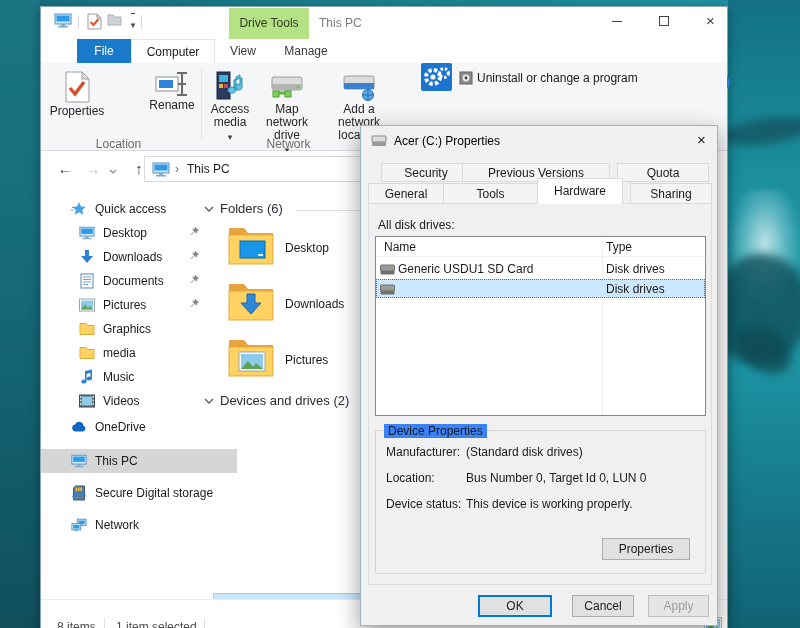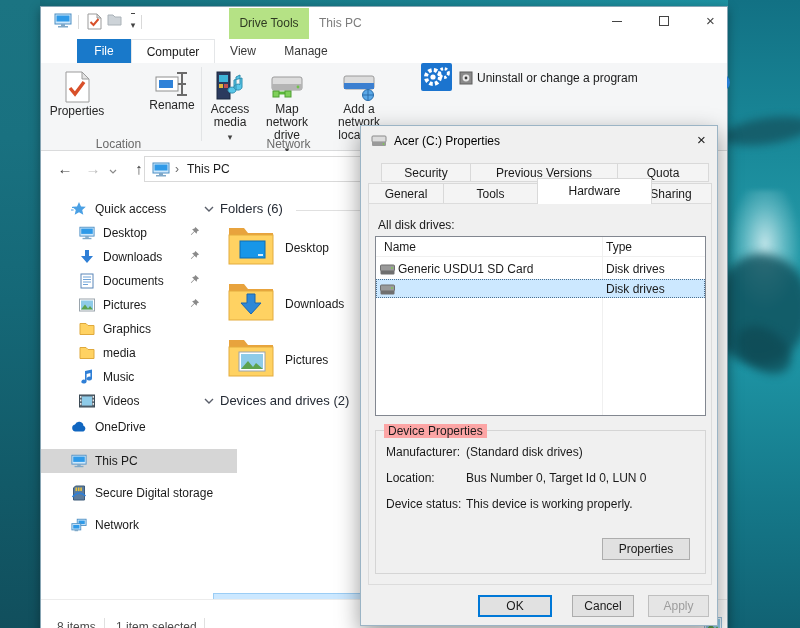--- a/index.html
+++ b/index.html
@@ -105,21 +105,21 @@
   .dlg-panel { left:7px; top:77px; width:344px; height:382px; border:1px solid #dcdcdc; background:#f0f0f0; }
   .listbox { left:14px; top:110px; width:331px; height:180px; background:#fff; border:1px solid #828790; }
   .list-head { height:20px; border-bottom:1px solid #f0f0f0; color:#1a1a1a; }
   .list-colline { top:0; left:226px; width:1px; height:178px; background:#f0f0f0; }
   .lrow { left:0; width:329px; height:19px; }
   .lrow.sel { background:#cce8ff; outline:1px dotted #4a6f8f; outline-offset:-1px; }
   .lcell-name { left:22px; top:3px; white-space:nowrap; }
   .lcell-type { left:230px; top:3px; white-space:nowrap; }
   .licon { left:4px; top:5px; }
   .groupbox { left:14px; top:304px; width:331px; height:144px; border:1px solid #d5d5d5; }
-  .gb-label { left:8px; top:-7px; background:#fca5a5; padding:0 4px; color:#1a1a1a; }
+  .gb-label { left:8px; top:-7px; background:#3b82f6; padding:0 4px; color:#1a1a1a; }
   .prop-row-label { left:10px; color:#1a1a1a; }
   .prop-row-val { left:90px; color:#1a1a1a; white-space:nowrap; }
   .winbtn { height:22px; text-align:center; line-height:20px; background:#e1e1e1; border:1px solid #adadad; color:#1a1a1a; }
   .winbtn.focus { border:2px solid #0078d7; line-height:18px; }
   .winbtn.disabled { color:#9d9d9d; border-color:#bfbfbf; background:#e5e5e5; }
 </style>
 </head>
 <body>
 
 <div class="abs desk-left"></div>
@@ -480,26 +480,26 @@
     <svg class="abs" style="left:10px;top:8px" width="16" height="14" viewBox="0 0 16 14">
       <rect x="1" y="2" width="14" height="6" rx="1" fill="#dcdcdc" stroke="#8a8a8a"></rect>
       <path d="M1 8h14v3a1 1 0 0 1-1 1H2a1 1 0 0 1-1-1z" fill="#9a9a9a"></path>
       <circle cx="12.5" cy="10" r="0.9" fill="#7ec855"></circle>
     </svg>
     <span class="abs dlg-title">Acer (C:) Properties</span>
     <div class="abs dlg-close"><span>×</span></div>
   </div>
 
   <div class="abs dtab" style="left:20px;top:37px;width:90px">Security</div>
-  <div class="abs dtab" style="left:109px;top:37px;width:148px">Previous Versions</div>
+  <div class="abs dtab" style="left:101px;top:37px;width:148px">Previous Versions</div>
   <div class="abs dtab" style="left:256px;top:37px;width:92px">Quota</div>
 
   <div class="abs dtab" style="left:7px;top:57px;width:76px;height:21px;line-height:21px">General</div>
   <div class="abs dtab" style="left:82px;top:57px;width:95px;height:21px;line-height:21px">Tools</div>
-  <div class="abs dtab active" style="left:176px;top:52px;width:115px;height:26px;line-height:24px">Hardware</div>
+  <div class="abs dtab active" style="left:176px;top:52px;width:86px;height:26px;line-height:24px">Hardware</div>
   <div class="abs dtab" style="left:269px;top:57px;width:82px;height:21px;line-height:21px">Sharing</div>
 
   <div class="abs dlg-panel"></div>
 
   <span class="abs" style="left:17px;top:92px">All disk drives:</span>
 
   <div class="abs listbox">
     <div class="list-head">
       <span class="abs" style="left:8px;top:3px">Name</span>
       <span class="abs" style="left:230px;top:3px">Type</span>

